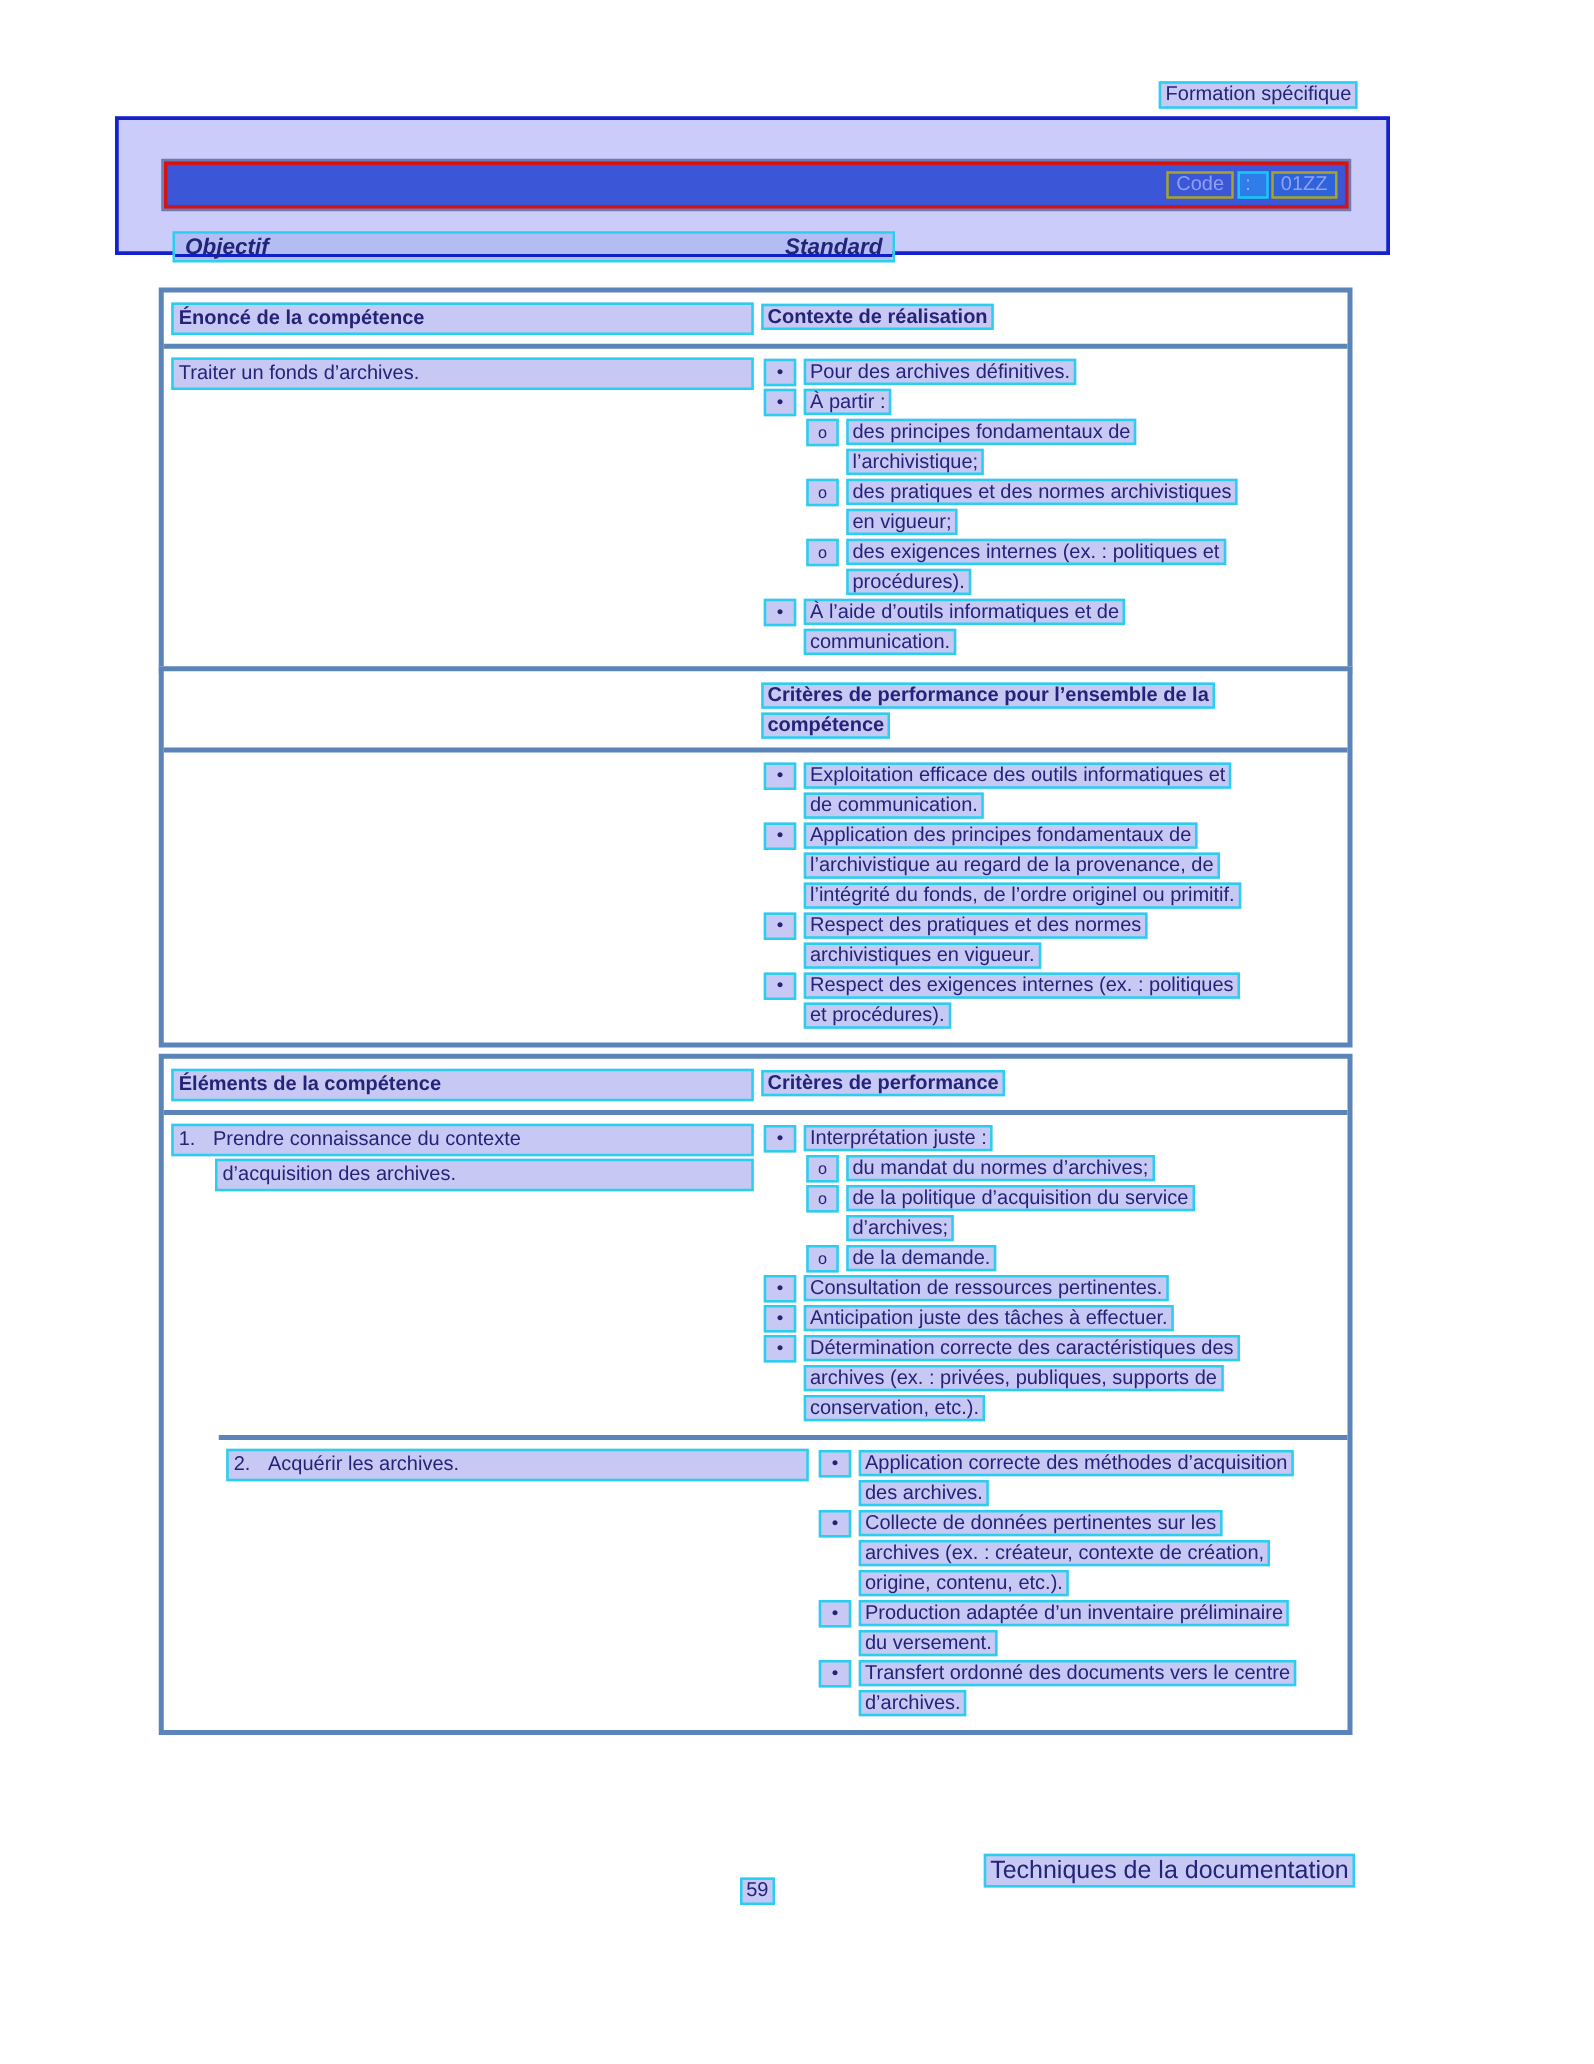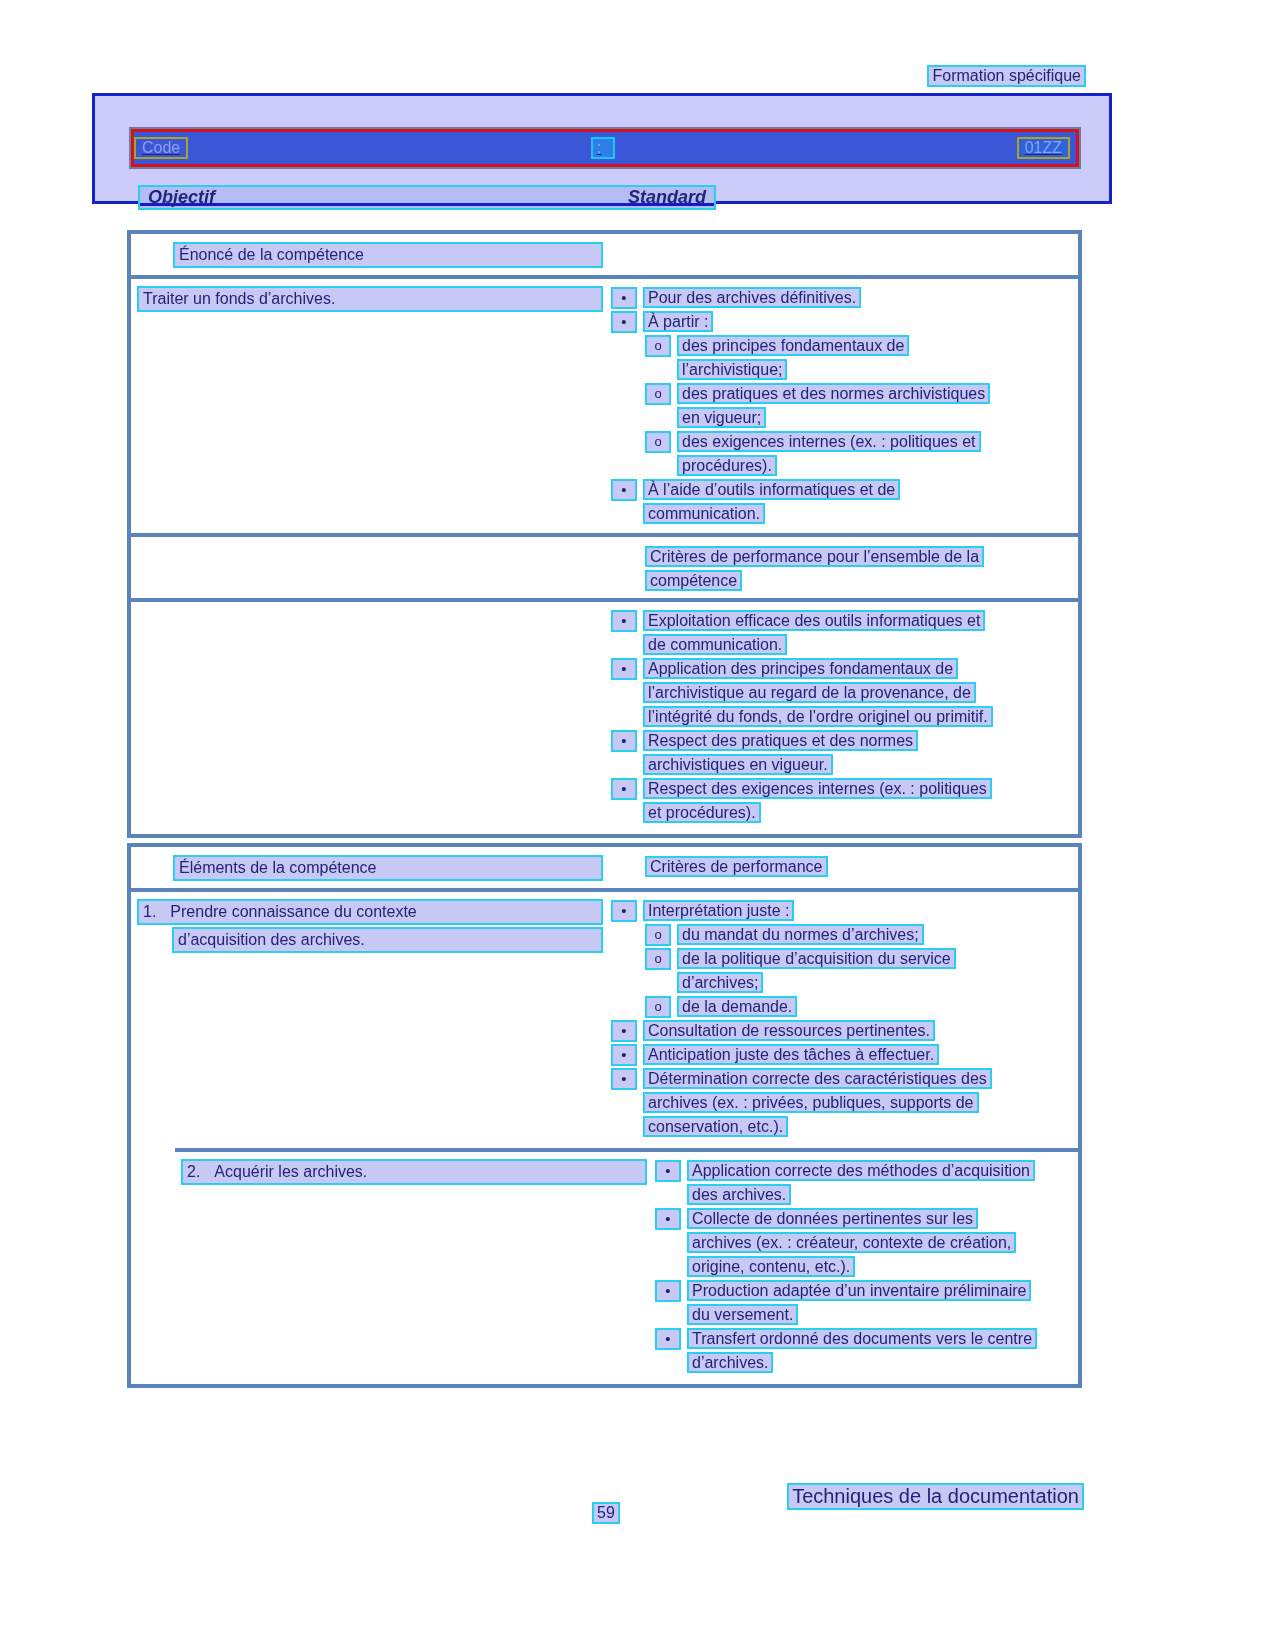--- a/index.html
+++ b/index.html
@@ -26,39 +26,39 @@
   }
 
   
   .top-label { position:absolute; top:65px; right:189px; font-size:16px; }
 
   
   .banner { position:absolute; left:92px; top:93px; width:1020px; height:111px;
             background:#ccccfa; border:3px solid #1522cc; }
   .banner-bar { position:absolute; left:36px; right:30px; top:33px; height:38px;
                 background:#3b57d8; border:3px solid #d41414; outline:2px solid #6c7cb0;
-                display:flex; justify-content:space-between; align-items:center;
-                padding-right:6px; font-size:16px;text-decoration:underline; }
+                display:flex; justify-content:flex-end; align-items:center;
+                padding-right:6px; font-size:16px; }
   .code-label { border:2px solid #a8a424; color:#8fa0f2; padding:0 6px; }
   .code-colon { border:2px solid #19c8f2; background:#2e7de8; color:#9fb0f4; padding:0 12px 0 4px; margin-left:3px; }
   .code-value { border:2px solid #a8a424; color:#8fa0f2; background:#2f63dc; padding:0 6px; margin-left:2px; }
   .obj-strip { position:absolute; left:43px; bottom:-9px; width:578px; height:25px;
                border:2px solid #29cfee;
                background:linear-gradient(to bottom, #b4bcf4 0 16px, #1020c8 16px 19px, #b4bcf4 19px 100%);
                display:flex; justify-content:space-between; align-items:flex-start;
                padding:0 8px; font-size:18px; font-weight:bold; font-style:italic; color:#232378; }
 
   
   .tbl { position:absolute; left:127px; width:955px; border:4px solid #5b84b8; background:#fff; }
   .thead { display:flex; border-bottom:4px solid #5b84b8; padding:8px 0 5px; }
   .trow  { display:flex; padding:7px 0 9px; }
   .trow + .trow { border-top:4px solid #5b84b8;margin-left:44px; }
   .cl { flex:0 0 478px; padding:0 6px 0 6px; font-size:16px; }
   .cr { flex:1; padding:0 12px 0 0; font-size:16px; }
-  .hd { font-weight:normal; font-size:16px;margin-left:36px; }
+  .hd { font-weight:bold; font-size:16px; }
   .txt { flex:1; line-height:24px; }
   .cl .bstrip { line-height:20px; }
   .cl .num { display:inline-block; margin-right:14px; }
   .indent { margin-left:35px; }
 
   .li { display:flex; align-items:flex-start; margin:0; }
   .li .bul { flex:0 0 26px; text-align:center; background:#c8c8f4; border:2px solid #29cfee;
              color:#232378; height:22px; line-height:18px; margin:1px 6px 0 0; font-size:15px; }
   .li.l1 { margin-left:2px; }
   .li.l2 { margin-left:36px; }
@@ -86,20 +86,21 @@
       <span>Objectif</span>
       <span>Standard</span>
     </div>
   </div>
 
   <div class="tbl" style="top:230px;">
     <div class="thead">
       <div class="cl">
           <span class="bstrip hd">Énoncé de la compétence</span>
         </div>
+      <div class="cr hline"><span class="strip hd">Contexte de réalisation</span></div>
     </div>
     <div class="trow">
       <div class="cl">
         <span class="bstrip">Traiter un fonds d’archives.</span>
       </div>
       <div class="cr">
         <div class="li l1">
           <span class="bul">•</span>
           <div class="txt"><span class="strip">Pour des archives définitives.</span></div>
         </div>

